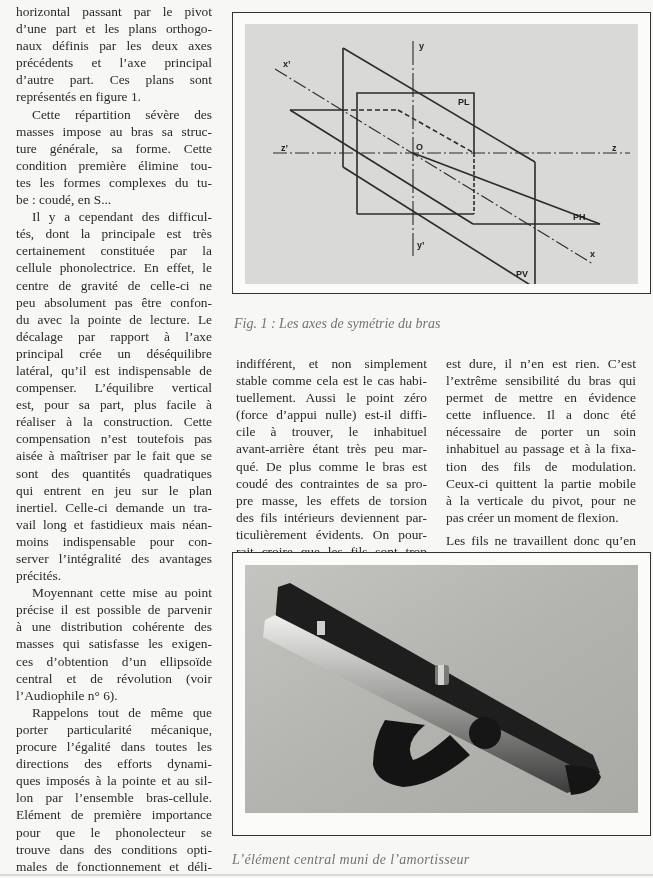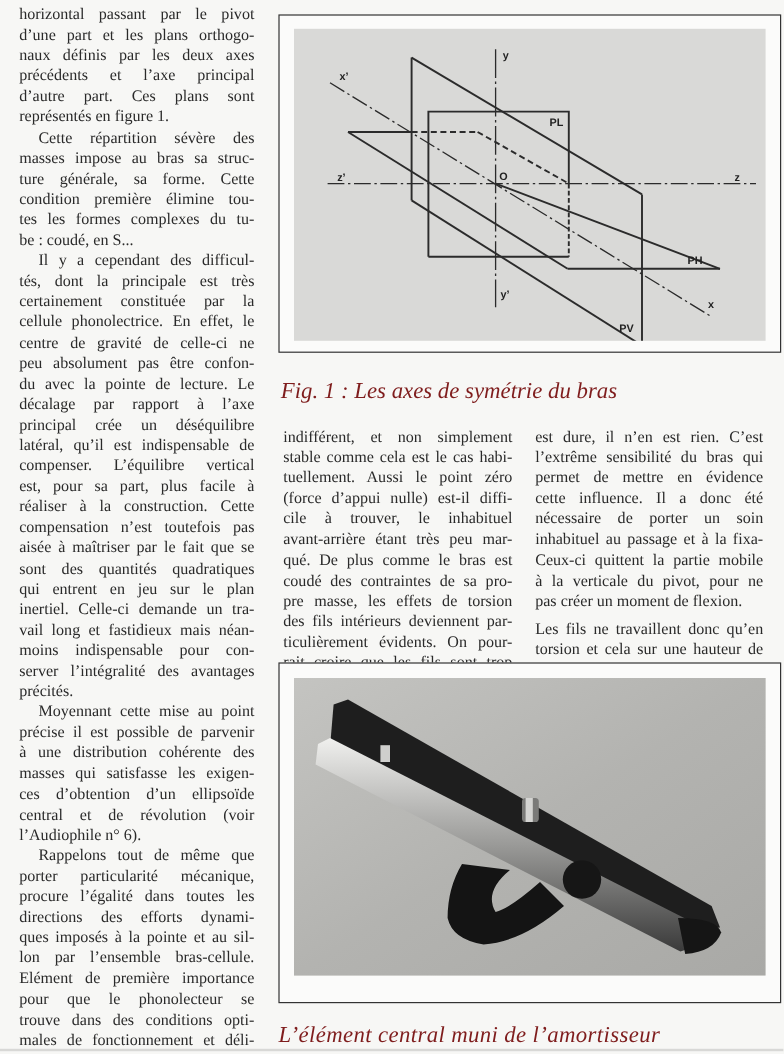--- a/index.html
+++ b/index.html
@@ -21,21 +21,21 @@
 
   .fig-frame {
     position:absolute; border:1.5px solid #333; background:#fbfbfa;
   }
   .fig1 { left:232px; top:12px; width:417px; height:280px; }
   .fig1 .panel { position:absolute; left:12px; top:11px; width:393px; height:260px; background:#d9d9d7; }
   .fig2 { left:232px; top:552px; width:417px; height:282px; }
   .fig2 .panel { position:absolute; left:12px; top:12px; width:393px; height:248px; background:#b9b9b6; overflow:hidden; }
 
   .caption {
-    position:absolute; font-style:italic; font-size:19px; color:#7f1d1d;
+    position:absolute; font-style:italic; font-size:14px; color:#737373;
     font-family:"Liberation Serif","DejaVu Serif",serif;
     white-space:nowrap;
   }
   .cap1 { left:234px; top:316px; }
   .cap2 { left:232px; top:852px; letter-spacing:0.3px; }
   .bottom-rule { position:absolute; left:0; top:874px; width:653px; height:2px; background:#d8d8d6; }
   svg text { font-family:"Liberation Sans","DejaVu Sans",sans-serif; font-size:9px; fill:#222; font-weight:bold; }
 </style>
 </head>
 <body>
@@ -109,20 +109,21 @@
     <span class="line">rait croire que les fils sont trop</span>
     <span class="line">raides, que l’articulation du bras</span>
   </div>
 <div class="col col-right" id="col-right">
     <span class="line">est dure, il n’en est rien. C’est</span>
     <span class="line">l’extrême sensibilité du bras qui</span>
     <span class="line">permet de mettre en évidence</span>
     <span class="line">cette influence. Il a donc été</span>
     <span class="line">nécessaire de porter un soin</span>
     <span class="line">inhabituel au passage et à la fixa-</span>
+    <span class="line">tion des fils de modulation.</span>
     <span class="line">Ceux-ci quittent la partie mobile</span>
     <span class="line">à la verticale du pivot, pour ne</span>
     <span class="line last">pas créer un moment de flexion.</span>
     <div class="gap"></div>
     <span class="line">Les fils ne travaillent donc qu’en</span>
     <span class="line">torsion et cela sur une hauteur de</span>
   </div>
 
 <div class="fig-frame fig1">
   <div class="panel">

